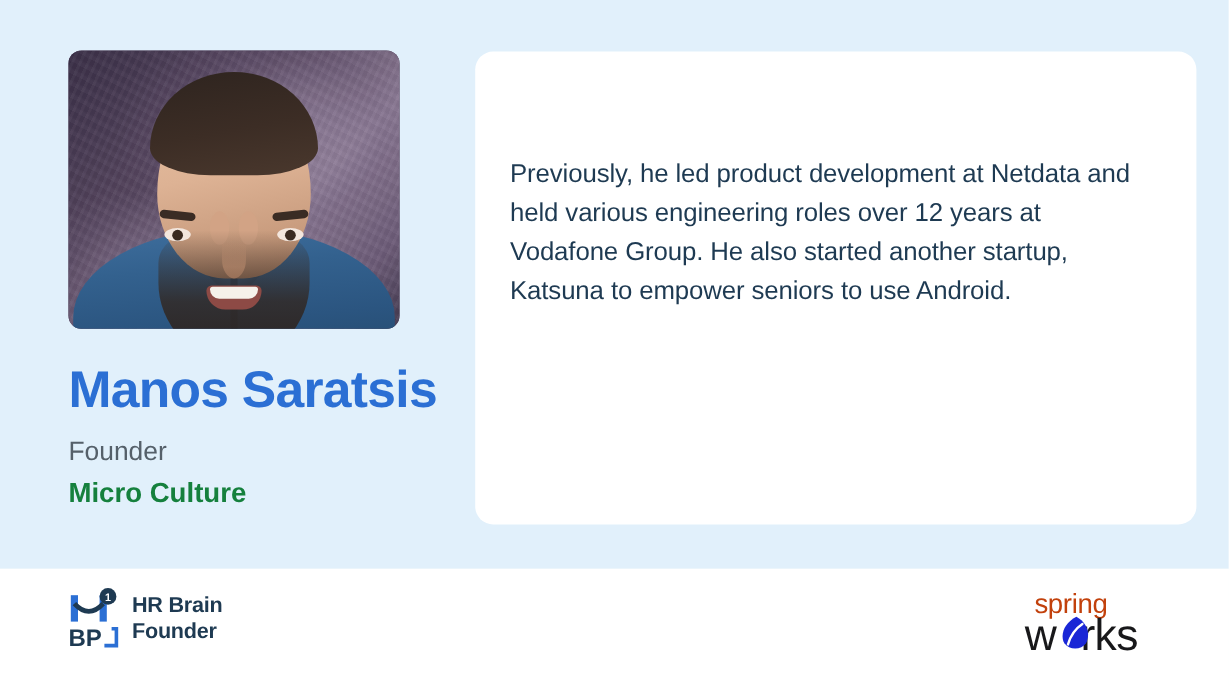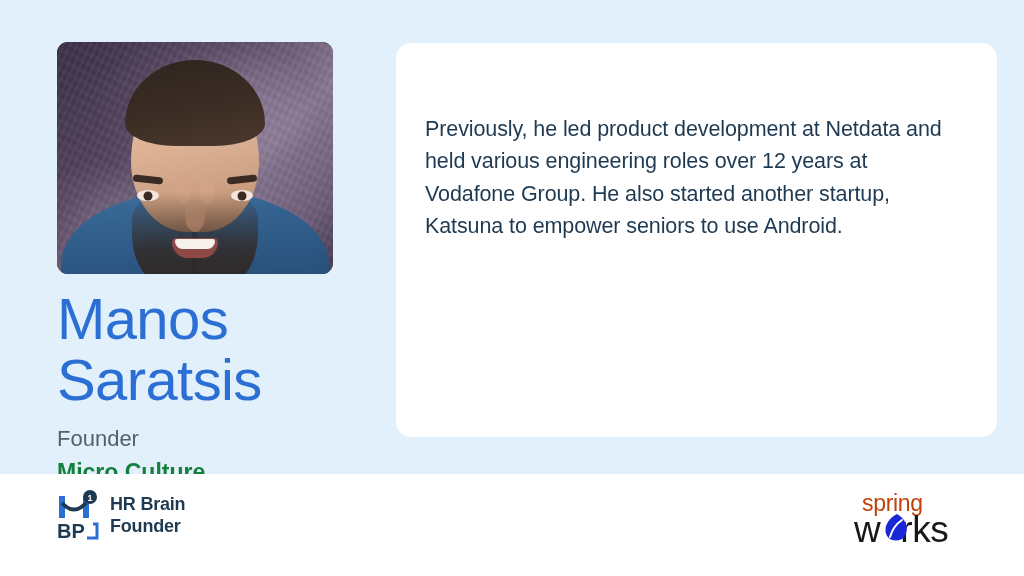--- a/index.html
+++ b/index.html
@@ -186,23 +186,23 @@
   .mouth::after {
     content: "";
     position: absolute;
     left: 3px; top: 1px;
     width: 40px; height: 10px;
     border-radius: 3px 3px 10px 10px;
     background: #f6f1ea;
   }
 
   .name {
-    margin-top: 15px;
-    font-size: 58px;
-    font-weight: 400;
+    margin-top: 29px;
+    font-size: 43px;
+    font-weight: 700;
     letter-spacing: -0.6px;
     color: #2b6fd4;
     line-height: 1.05;
   }
   .role {
     margin-top: 14px;
     font-size: 22px;
     font-weight: 400;
     color: #55606a;
     line-height: 1.25;
@@ -227,21 +227,21 @@
     padding: 42px 36px 0 29px;
   }
   .bio-lead {
     font-size: 21.5px;
     font-weight: 700;
     line-height: 1.42;
     color: #1e3a52;
     letter-spacing: -0.1px;
   }
   .bio-body {
-    margin-top: 28px;
+    margin-top: 44px;
     font-size: 21.5px;
     font-weight: 400;
     line-height: 1.5;
     color: #1e3a52;
     letter-spacing: -0.1px;
   }
 
   
   .footer {
     position: absolute;

